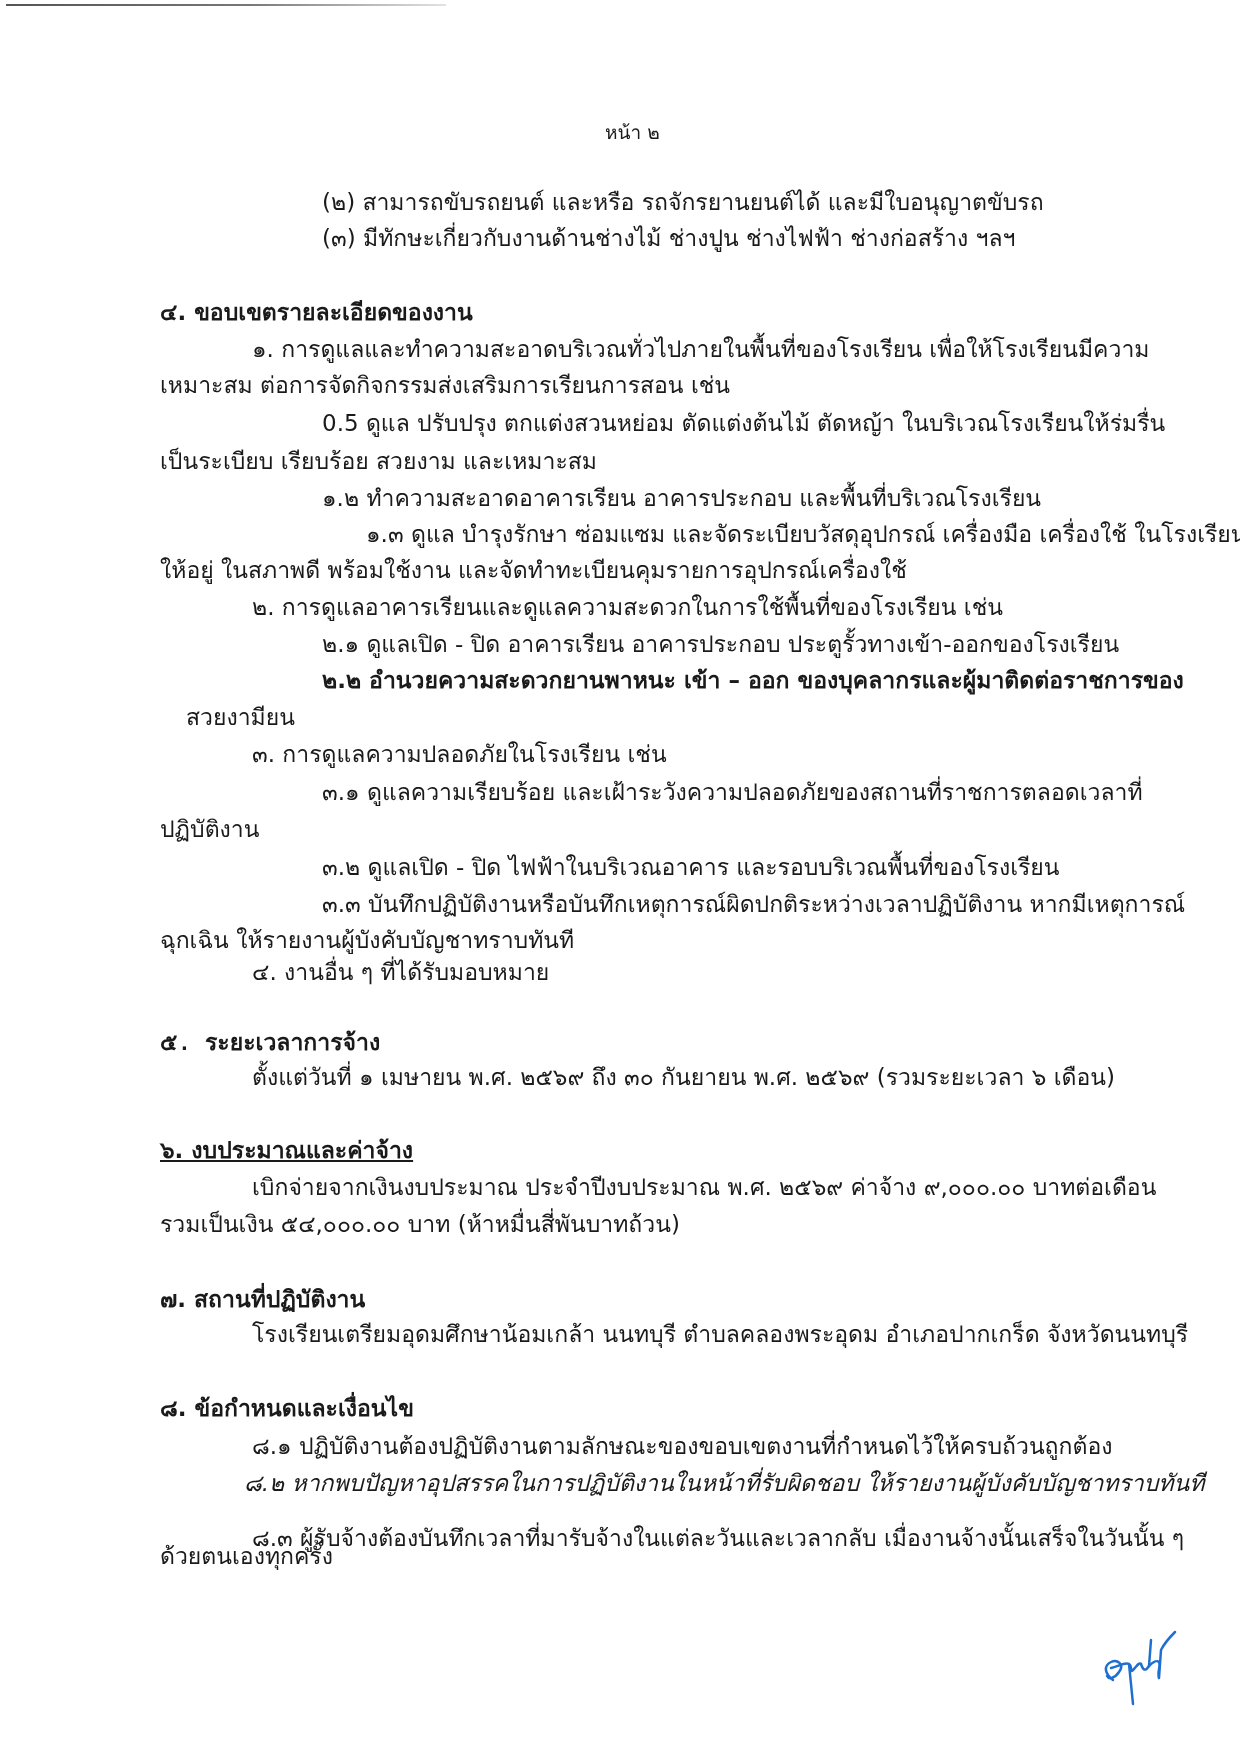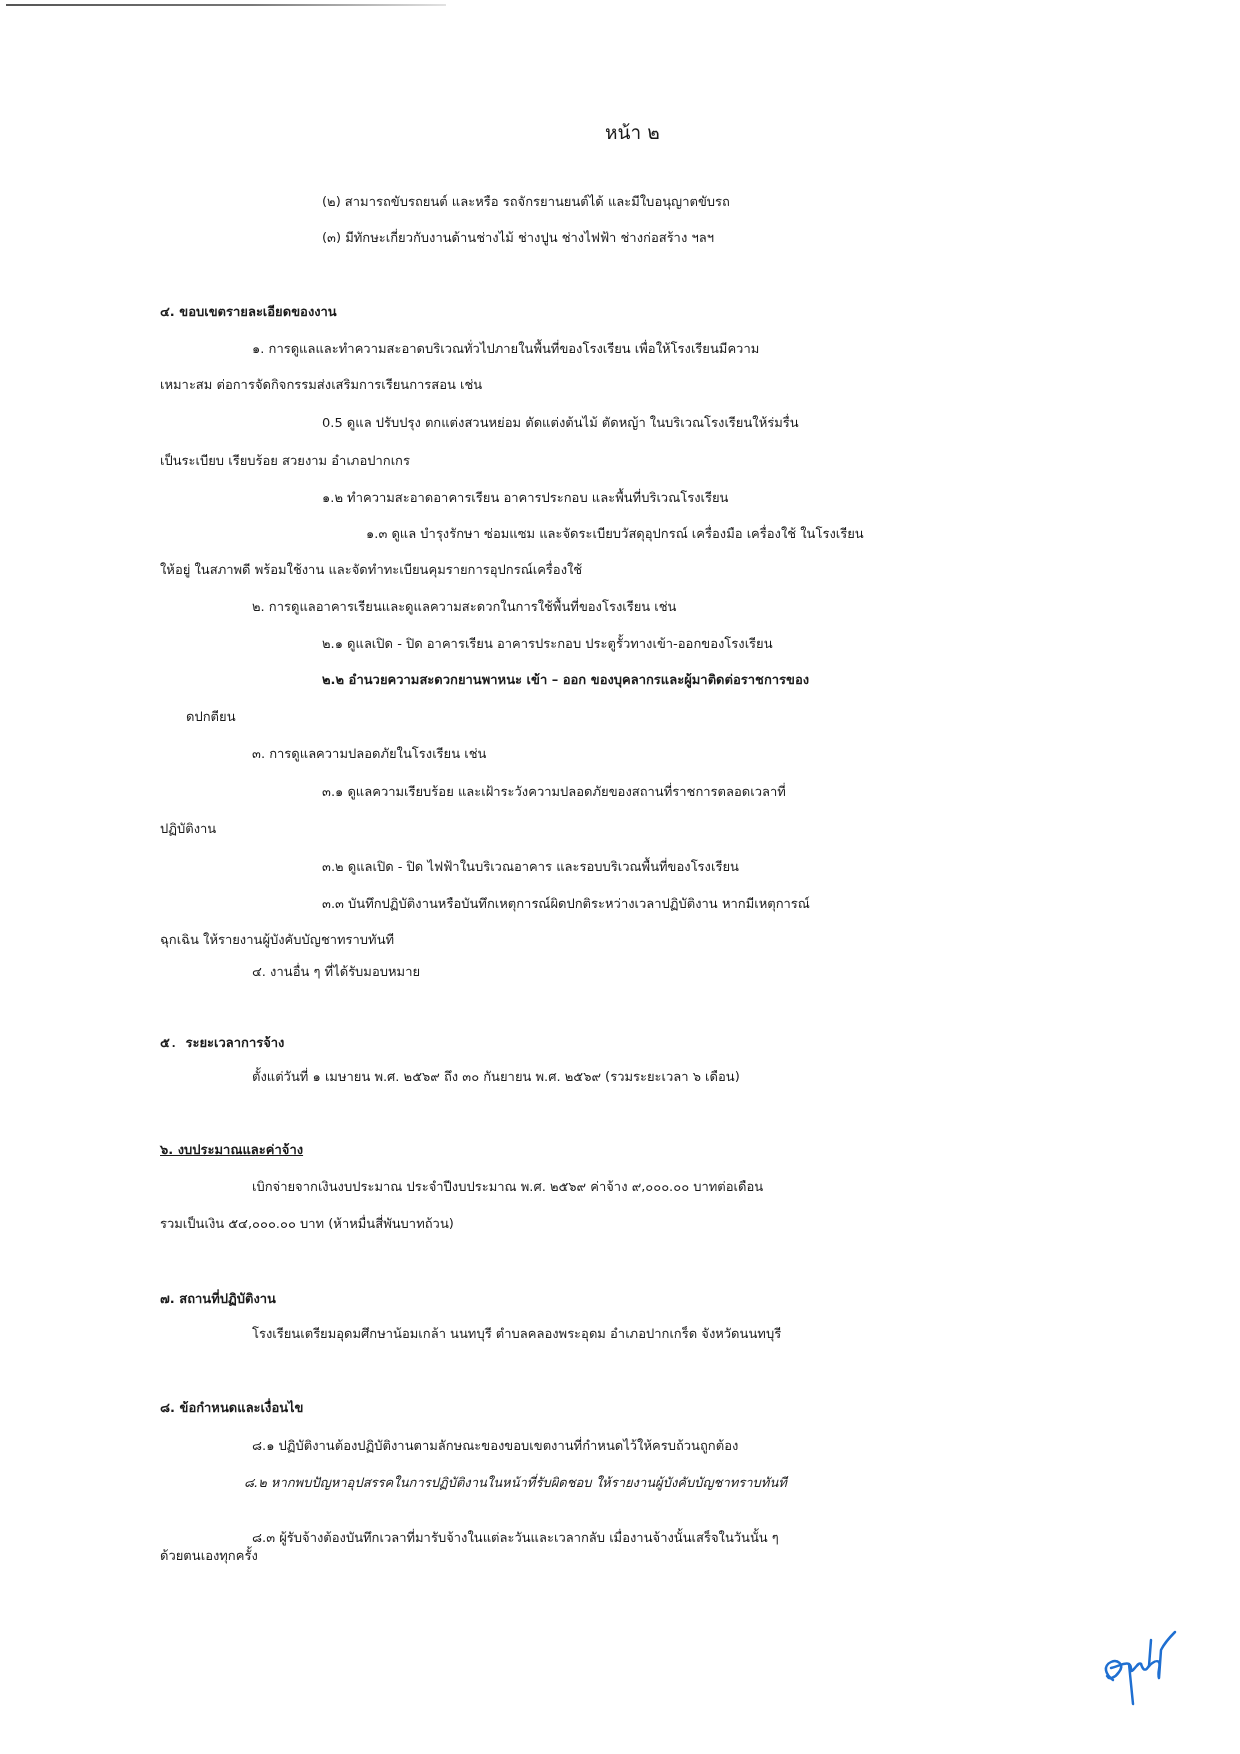--- a/index.html
+++ b/index.html
@@ -10,49 +10,49 @@
     }
     .scan-edge {
       position: absolute; left: 6px; top: 4px; width: 440px; height: 2px;
       background: linear-gradient(to right, #555 0%, #777 55%, rgba(160,160,160,0.3) 100%);
     }
     .page-num {
       position: absolute; top: 118px; left: 605px;
       font-size: 19px; line-height: 28px;
     }
     .line {
-      position: absolute; font-size: 13px; line-height: 28px; white-space: nowrap;
+      position: absolute; font-size: 23px; line-height: 28px; white-space: nowrap;
     }
     .line.bold { font-weight: bold; }
     .signature {
       position: absolute; left: 1095px; top: 1622px; width: 90px; height: 90px;
     }
   </style>
 </head>
 <body>
 
 <div class="scan-edge"></div>
 
 <div class="page-num">หน้า ๒</div>
 
 <div class="line" style="top:188px; left:322px;">(๒) สามารถขับรถยนต์ และหรือ รถจักรยานยนต์ได้ และมีใบอนุญาตขับรถ</div>
 <div class="line" style="top:224px; left:322px;">(๓) มีทักษะเกี่ยวกับงานด้านช่างไม้ ช่างปูน ช่างไฟฟ้า ช่างก่อสร้าง ฯลฯ</div>
 
 <div class="line bold" style="top:298px; left:160px;">๔. ขอบเขตรายละเอียดของงาน</div>
 <div class="line" style="top:335px; left:252px;">๑. การดูแลและทำความสะอาดบริเวณทั่วไปภายในพื้นที่ของโรงเรียน เพื่อให้โรงเรียนมีความ</div>
 <div class="line" style="top:371px; left:160px;">เหมาะสม ต่อการจัดกิจกรรมส่งเสริมการเรียนการสอน เช่น</div>
 <div class="line" style="top:409px; left:322px;">0.5 ดูแล ปรับปรุง ตกแต่งสวนหย่อม ตัดแต่งต้นไม้ ตัดหญ้า ในบริเวณโรงเรียนให้ร่มรื่น</div>
-<div class="line" style="top:447px; left:160px;">เป็นระเบียบ เรียบร้อย สวยงาม อำเภอปากเกร</div>
+<div class="line" style="top:447px; left:160px;">เป็นระเบียบ เรียบร้อย สวยงาม และเหมาะสม</div>
 <div class="line" style="top:484px; left:322px;">๑.๒ ทำความสะอาดอาคารเรียน อาคารประกอบ และพื้นที่บริเวณโรงเรียน</div>
 <div class="line" style="top:520px; left:322px;margin-left:44px;">๑.๓ ดูแล บำรุงรักษา ซ่อมแซม และจัดระเบียบวัสดุอุปกรณ์ เครื่องมือ เครื่องใช้ ในโรงเรียน</div>
 <div class="line" style="top:556px; left:160px;">ให้อยู่ ในสภาพดี พร้อมใช้งาน และจัดทำทะเบียนคุมรายการอุปกรณ์เครื่องใช้</div>
 <div class="line" style="top:593px; left:252px;">๒. การดูแลอาคารเรียนและดูแลความสะดวกในการใช้พื้นที่ของโรงเรียน เช่น</div>
 <div class="line" style="top:630px; left:322px;">๒.๑ ดูแลเปิด - ปิด อาคารเรียน อาคารประกอบ ประตูรั้วทางเข้า-ออกของโรงเรียน</div>
 <div class="line" style="top:666px; left:322px;font-weight:bold;">๒.๒ อำนวยความสะดวกยานพาหนะ เข้า – ออก ของบุคลากรและผู้มาติดต่อราชการของ</div>
-<div class="line" style="top:703px; left:186px;">ดปกตียน</div>
+<div class="line" style="top:703px; left:186px;">สวยงามียน</div>
 <div class="line" style="top:740px; left:252px;">๓. การดูแลความปลอดภัยในโรงเรียน เช่น</div>
 <div class="line" style="top:778px; left:322px;">๓.๑ ดูแลความเรียบร้อย และเฝ้าระวังความปลอดภัยของสถานที่ราชการตลอดเวลาที่</div>
 <div class="line" style="top:815px; left:160px;">ปฏิบัติงาน</div>
 <div class="line" style="top:853px; left:322px;">๓.๒ ดูแลเปิด - ปิด ไฟฟ้าในบริเวณอาคาร และรอบบริเวณพื้นที่ของโรงเรียน</div>
 <div class="line" style="top:890px; left:322px;">๓.๓ บันทึกปฏิบัติงานหรือบันทึกเหตุการณ์ผิดปกติระหว่างเวลาปฏิบัติงาน หากมีเหตุการณ์</div>
 <div class="line" style="top:926px; left:160px;">ฉุกเฉิน ให้รายงานผู้บังคับบัญชาทราบทันที</div>
 <div class="line" style="top:958px; left:252px;">๔. งานอื่น ๆ ที่ได้รับมอบหมาย</div>
 
 <div class="line bold" style="top:1030px; left:160px;font-family:Liberation Mono, monospace;">๕. ระยะเวลาการจ้าง</div>
 <div class="line" style="top:1063px; left:252px;">ตั้งแต่วันที่  ๑  เมษายน  พ.ศ. ๒๕๖๙  ถึง  ๓๐ กันยายน  พ.ศ. ๒๕๖๙ (รวมระยะเวลา ๖ เดือน)</div>

